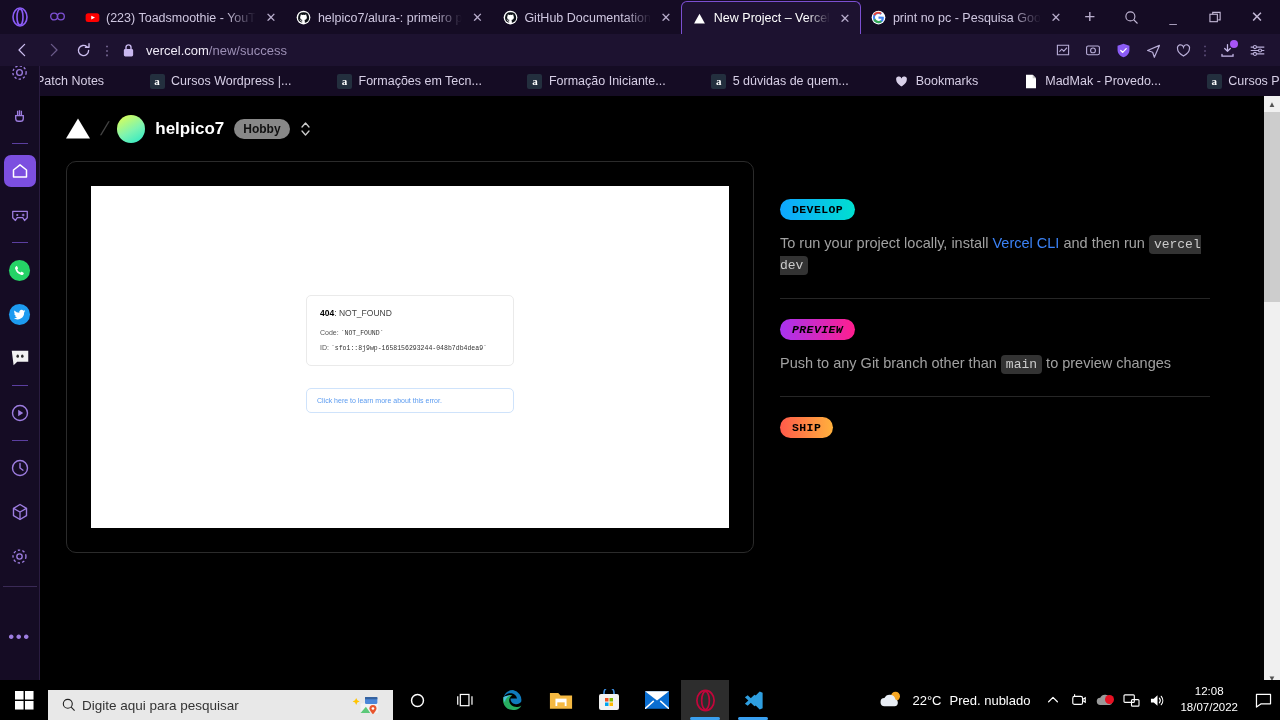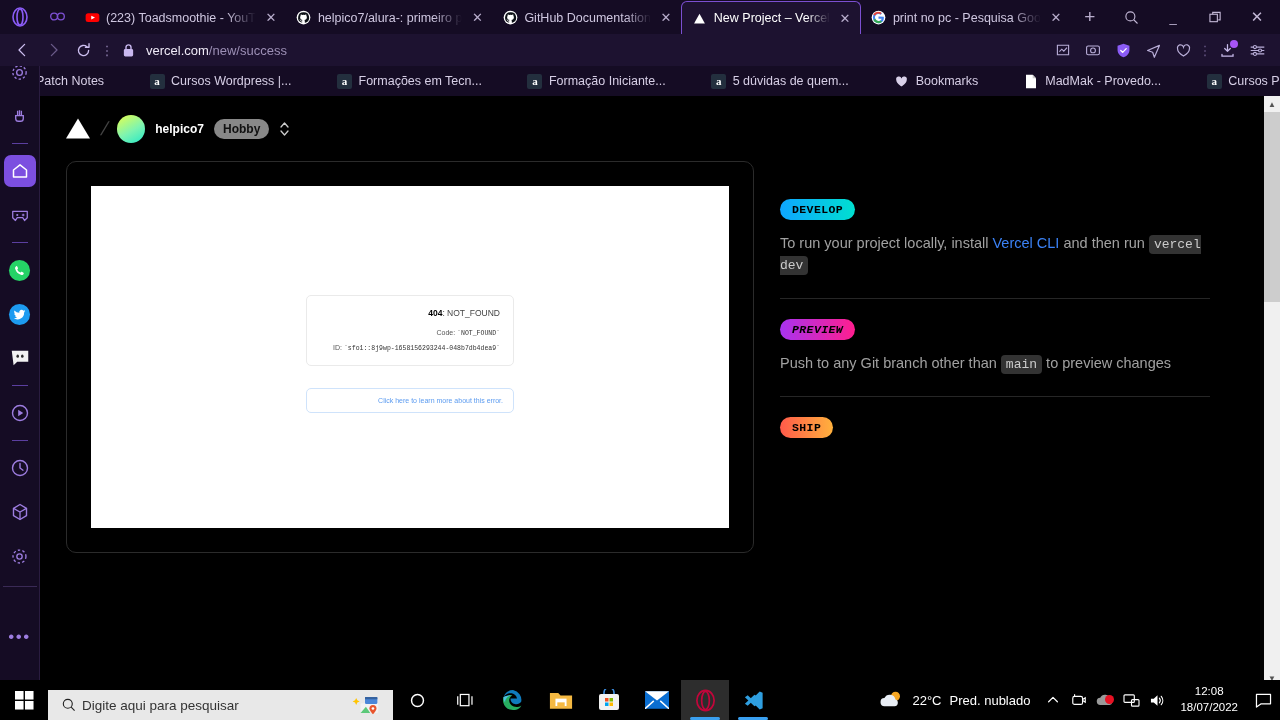--- a/index.html
+++ b/index.html
@@ -139,21 +139,21 @@
     height: 65px; background: #000; display: flex; align-items: center;
     padding: 0 22px 0 24px;
   }
   .v-logo { width: 28px; height: 28px; display:flex; align-items:center; justify-content:center; }
   .v-slash { color: #444; font-size: 19px; margin: 0 10px; transform: skewX(-18deg); }
   .v-avatar {
     width: 28px; height: 28px; border-radius: 50%;
     background: linear-gradient(150deg, #e8ff4a 0%, #7ef4b0 55%, #25e8c8 100%);
     flex: 0 0 28px;
   }
-  .v-user { color: #fff; font-size: 12px; font-weight: 600; margin-left: 10px; }
+  .v-user { color: #fff; font-size: 17px; font-weight: 600; margin-left: 10px; }
   .v-plan {
     margin-left: 10px; background: #888888; color: #111; font-size: 12px;
     font-weight: 600; padding: 3px 9px; border-radius: 11px;
   }
   .v-chevrons { margin-left: 10px; color: #ccc; display:flex; flex-direction:column; line-height:.55; font-size:11px;}
   .v-right { margin-left: auto; display: flex; align-items: center; gap: 18px; }
   .v-feedback {
     color: #ededed; font-size: 14px; border: 1px solid #333;
     border-radius: 6px; padding: 7px 13px; background: transparent;
   }
@@ -167,21 +167,20 @@
   .v-body { display: flex; padding: 0; height: calc(100% - 65px); position: relative; }
 
   
   .preview-wrap { padding: 0 0 0 26px; }
   .preview-card {
     width: 688px; height: 392px;
     border: 1px solid #2b2b2b; border-radius: 10px;
     background: #000; padding: 24px;
     position: relative;
     overflow: hidden;
-    text-align: right;
   }
   .preview-frame {
     width: 100%; height: 100%; background: #fff;
     overflow: hidden; position: relative;
     display: flex; align-items: center; justify-content: center;
   }
   .err-block { width: 208px; margin-top: -6px; }
   .err-box {
     border: 1px solid #eaeaea; border-radius: 5px;
     padding: 12px 13px 13px 13px; background: #fff;

